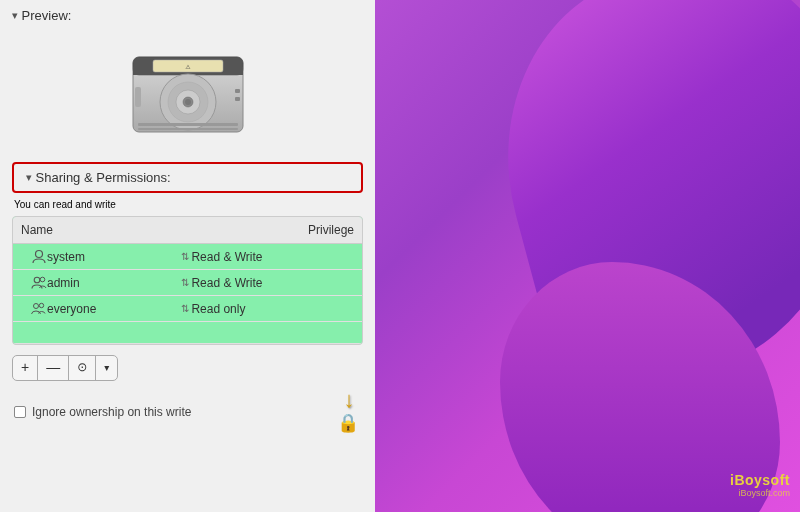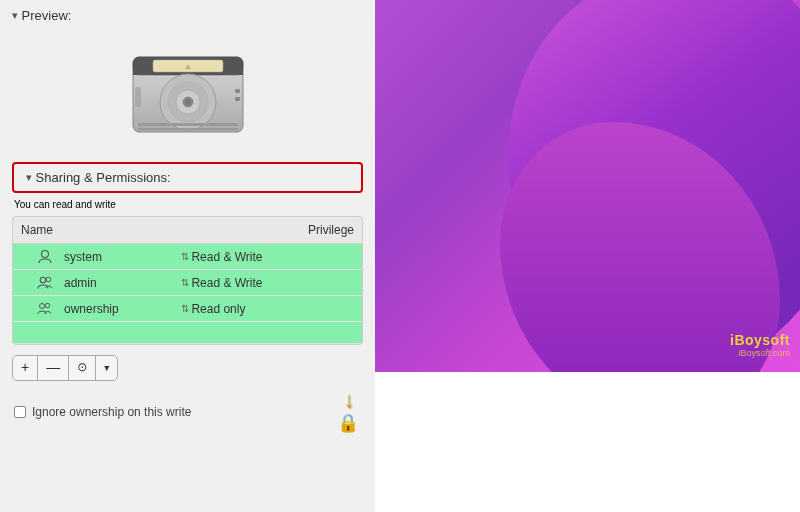--- a/index.html
+++ b/index.html
@@ -20,21 +20,21 @@
       display: flex;
       flex-direction: column;
       padding: 0;
       z-index: 2;
       flex-shrink: 0;
     }
 
     
     .right-panel {
       flex: 1;
-      height: 372px;
+      height: 512px;
       background: linear-gradient(135deg, #b44fd4 0%, #9b3fc8 30%, #c847d4 60%, #e050e0 100%);
       position: relative;
       overflow: hidden;
     }
 
     .right-panel::before {
       content: '';
       position: absolute;
       right: -60px;
       top: -30px;
@@ -156,26 +156,26 @@
       border-bottom: 1px solid #e0e0e0;
       min-height: 26px;
     }
 
     .table-row:last-child {
       border-bottom: none;
     }
 
     .table-row-name {
       width: 160px;
-      padding: 3px 24px;
+      padding: 3px 18px;
       font-size: 12px;
       color: #333;
       display: flex;
       align-items: center;
-      gap: 11px;
+      gap: 0;
     }
 
     .table-row-privilege {
       flex: 1;
       padding: 3px 8px;
       font-size: 12px;
       color: #333;
       display: flex;
       align-items: center;
       gap: 2px;
@@ -390,21 +390,21 @@
     <div class="table-row">
       <div class="table-row-name">
         <span class="user-icon">
           <svg width="16" height="16" viewBox="0 0 16 16">
             <circle cx="5" cy="5" r="2.5" fill="none" stroke="#555" stroke-width="1"></circle>
             <path d="M0.5 13 Q1 10 5 10 Q9 10 9.5 13" fill="none" stroke="#555" stroke-width="1"></path>
             <circle cx="10.5" cy="4.5" r="2.2" fill="none" stroke="#555" stroke-width="1"></circle>
             <path d="M7.5 12.5 Q8 10.5 10.5 10.5 Q13.5 10.5 14 12.5" fill="none" stroke="#555" stroke-width="1"></path>
           </svg>
         </span>
-        <span>ownership</span>
+        <span>everyone</span>
       </div>
       <div class="table-row-privilege">
         <span class="updown-arrows">⇅</span>
         <span>Read only</span>
       </div>
     </div>
 
     <div class="empty-row"></div>
   </div>
 

